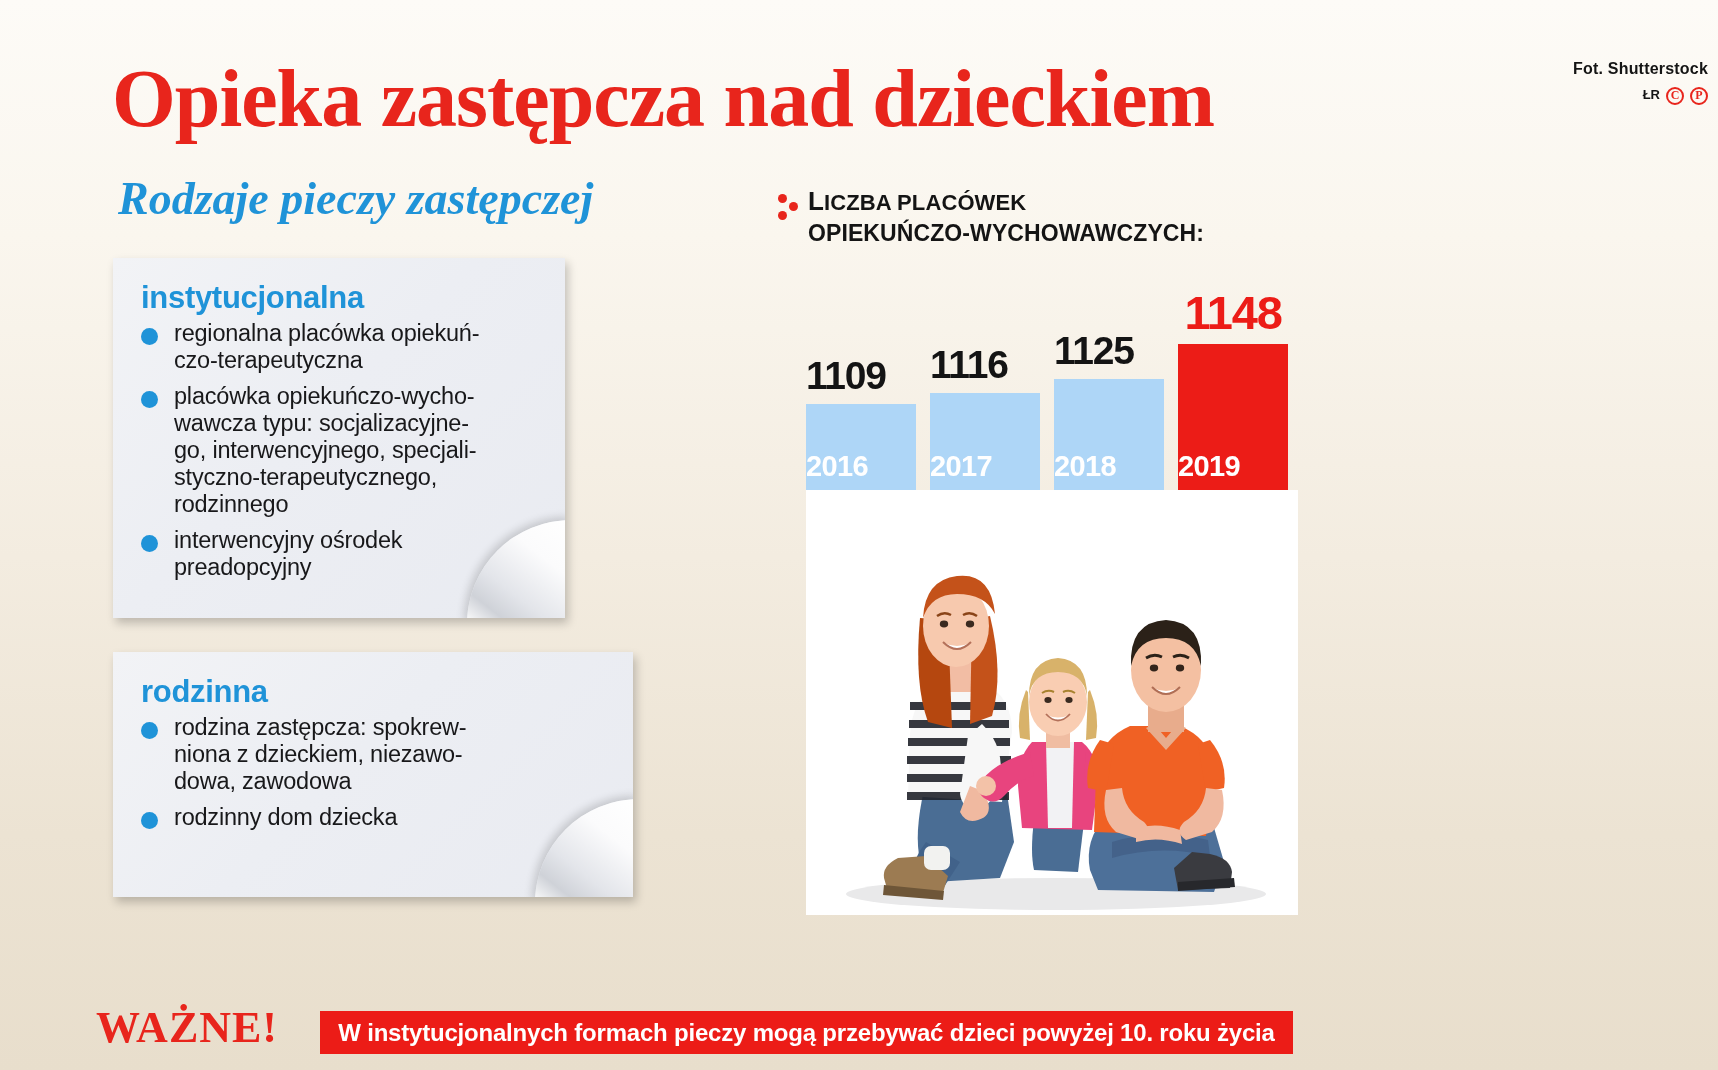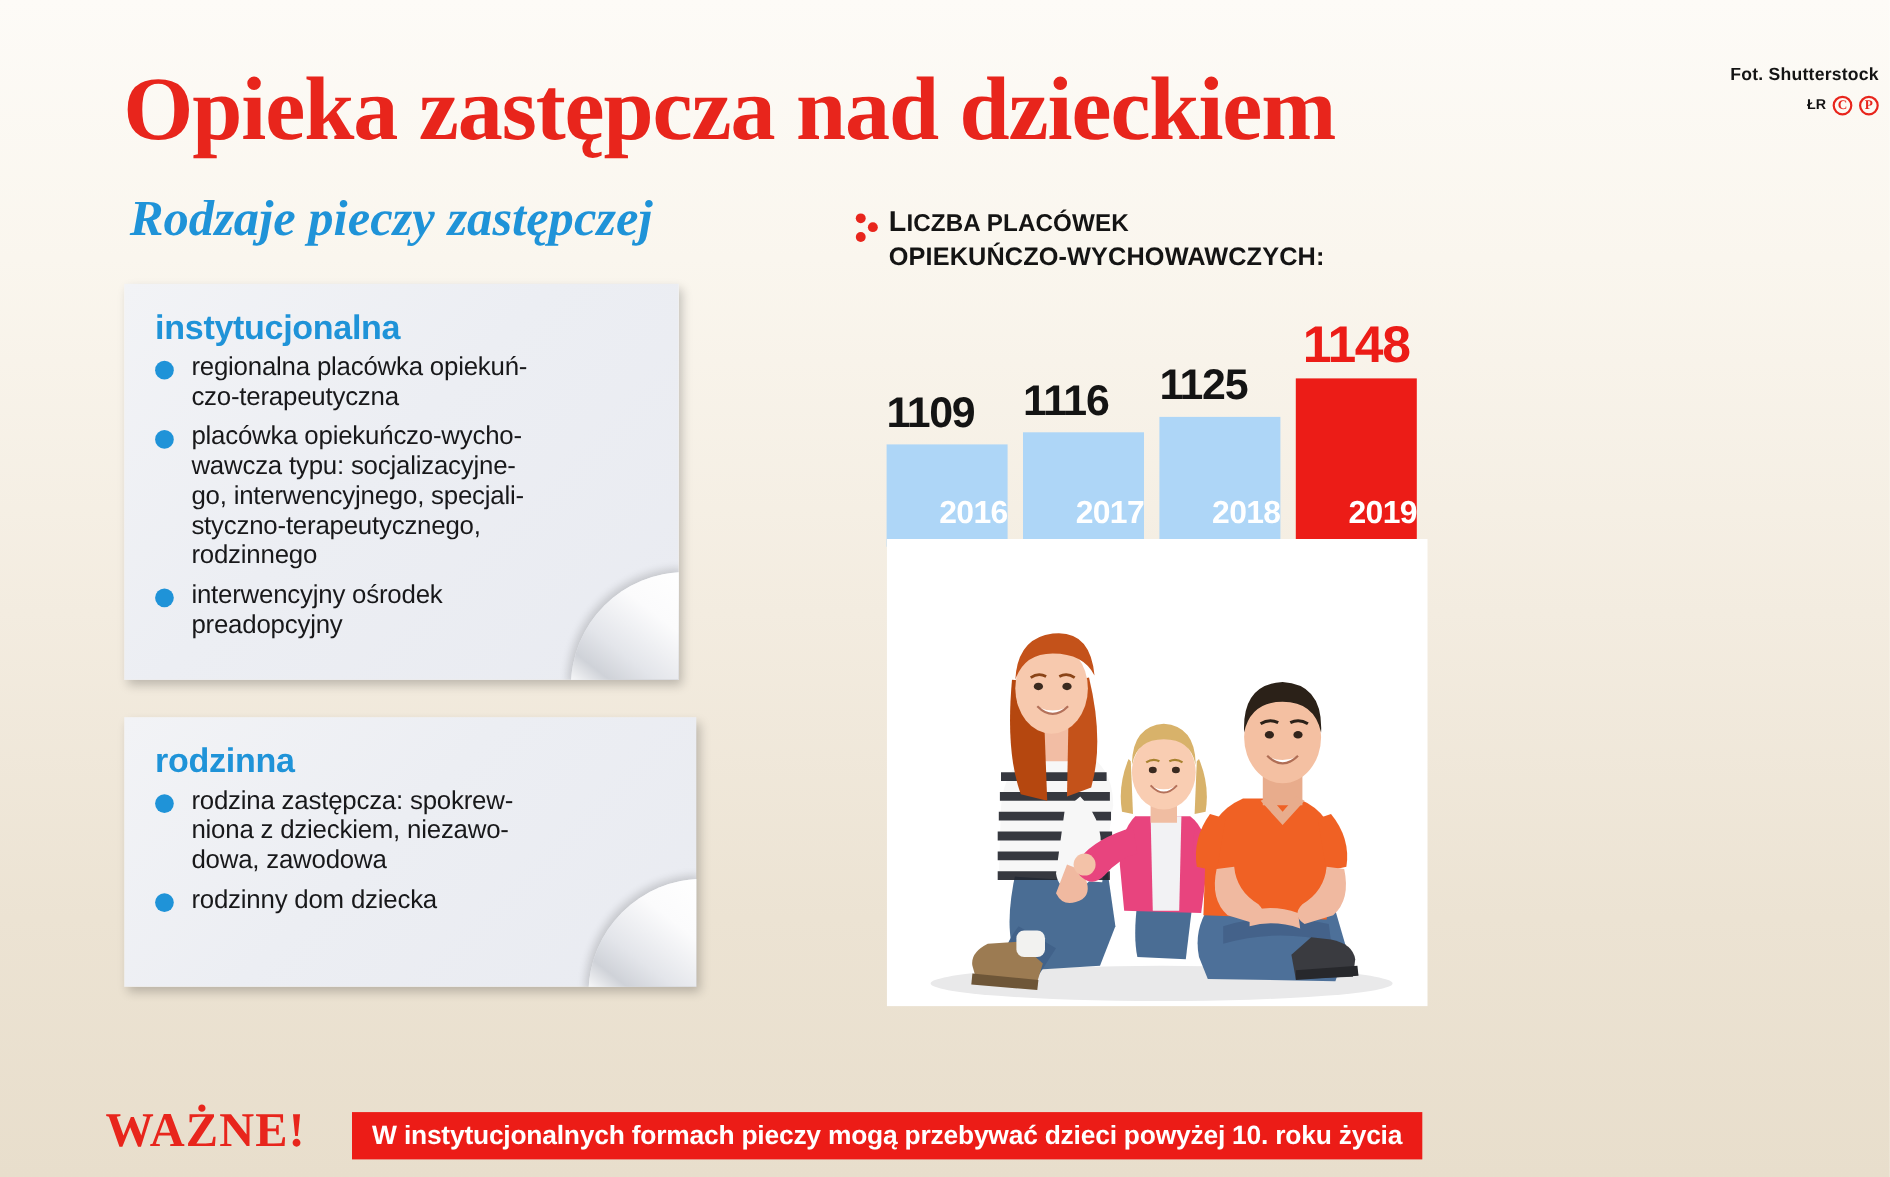--- a/index.html
+++ b/index.html
@@ -56,21 +56,21 @@
     font-family: "Liberation Serif", serif;
   }
 
   
   .card {
     position: absolute;
     background: linear-gradient(135deg, #f2f3f6 0%, #eceef3 45%, #e9ebf1 100%);
     box-shadow: 3px 5px 9px rgba(0,0,0,0.22);
     overflow: hidden;
   }
-  #card-instytucjonalna { left: 113px; top: 258px; width: 504px; height: 360px; }
+  #card-instytucjonalna { left: 113px; top: 258px; width: 452px; height: 360px; }
   #card-rodzinna        { left: 113px; top: 652px; width: 520px; height: 245px; }
 
   .card-title {
     color: #1f93d8;
     font-size: 31px;
     font-weight: bold;
     letter-spacing: -0.3px;
     margin: 22px 0 4px 28px;
   }
   .bullets { list-style: none; margin: 0 0 0 28px; }
@@ -150,21 +150,21 @@
     letter-spacing: -1.2px;
   }
   .barwrap .bar {
     position: absolute;
     left: 0; bottom: 0; width: 110px;
     background: #aed6f7;
   }
   .barwrap .yr {
     position: absolute;
     left: 0; bottom: 14px; width: 110px;
-    text-align: right;
+    text-align: left;
     font-size: 29px; font-weight: bold; color: #ffffff;
     letter-spacing: -0.6px;
   }
   .barwrap.highlight .bar { background: #ec1c17; }
   .barwrap.highlight .value { color: #ec1c17; font-size: 47px; }
 
   #bw-2016 { left: 0px;   }
   #bw-2017 { left: 124px; }
   #bw-2018 { left: 248px; }
   #bw-2019 { left: 372px; }

